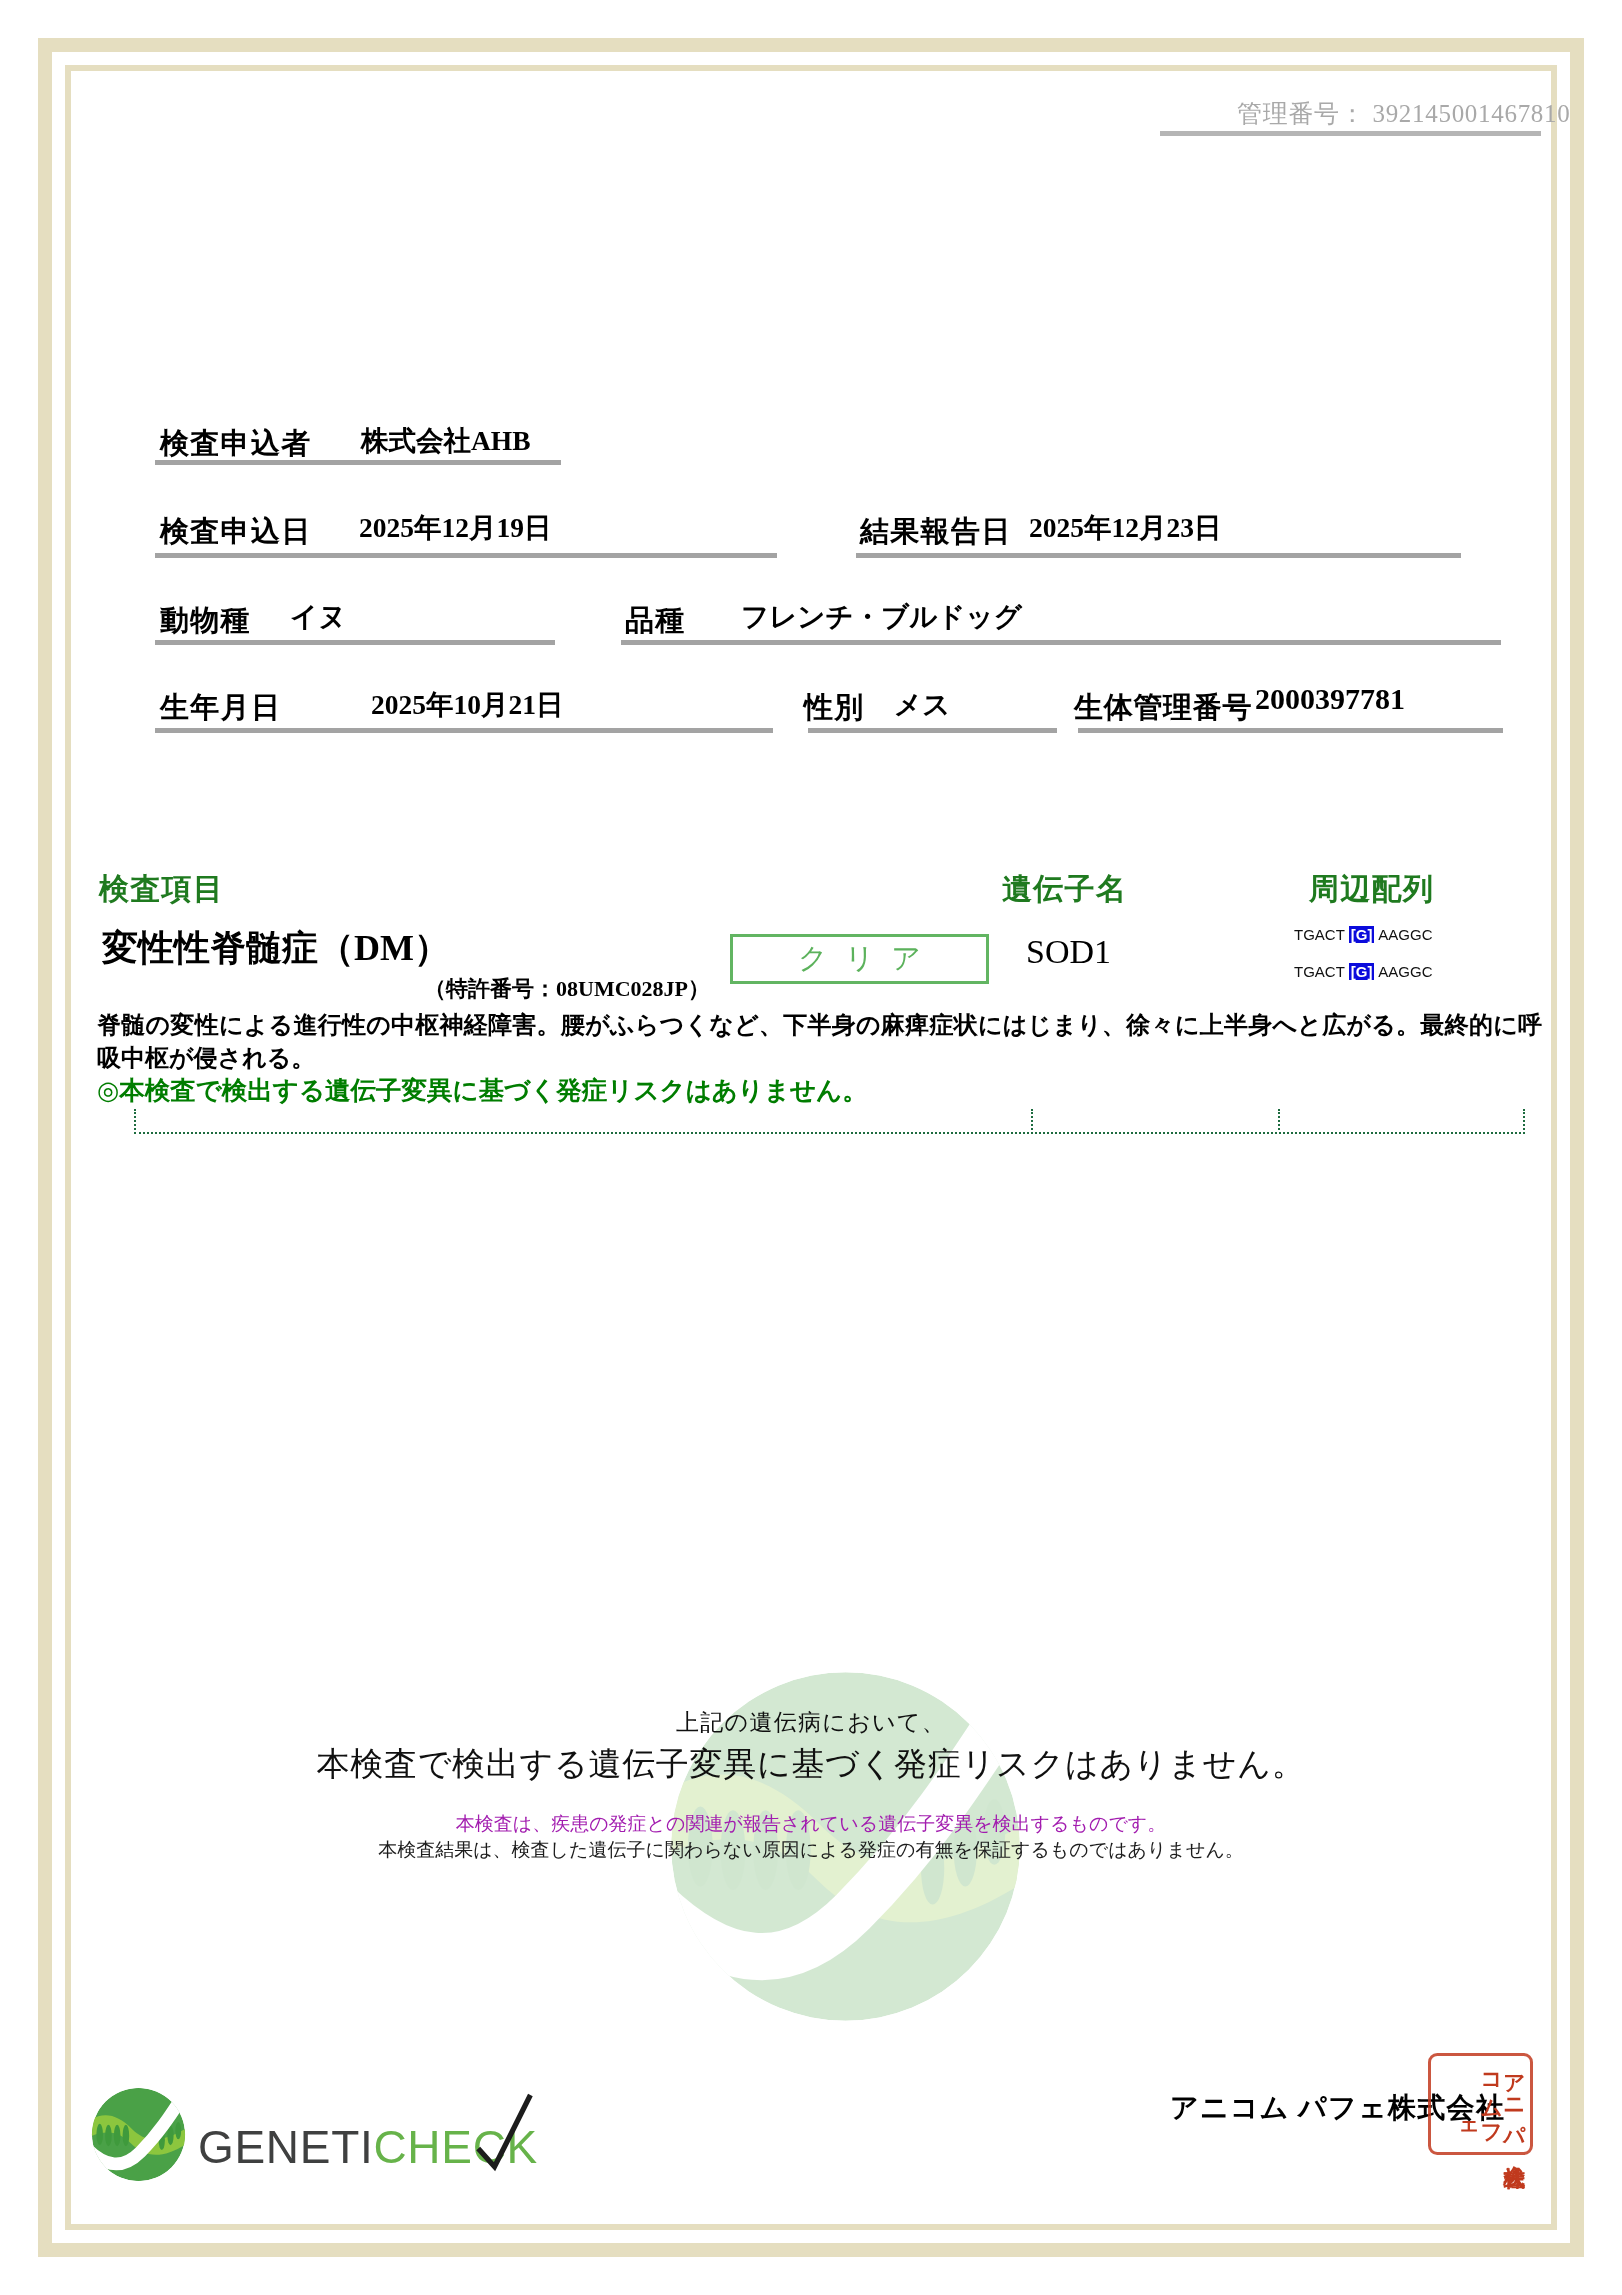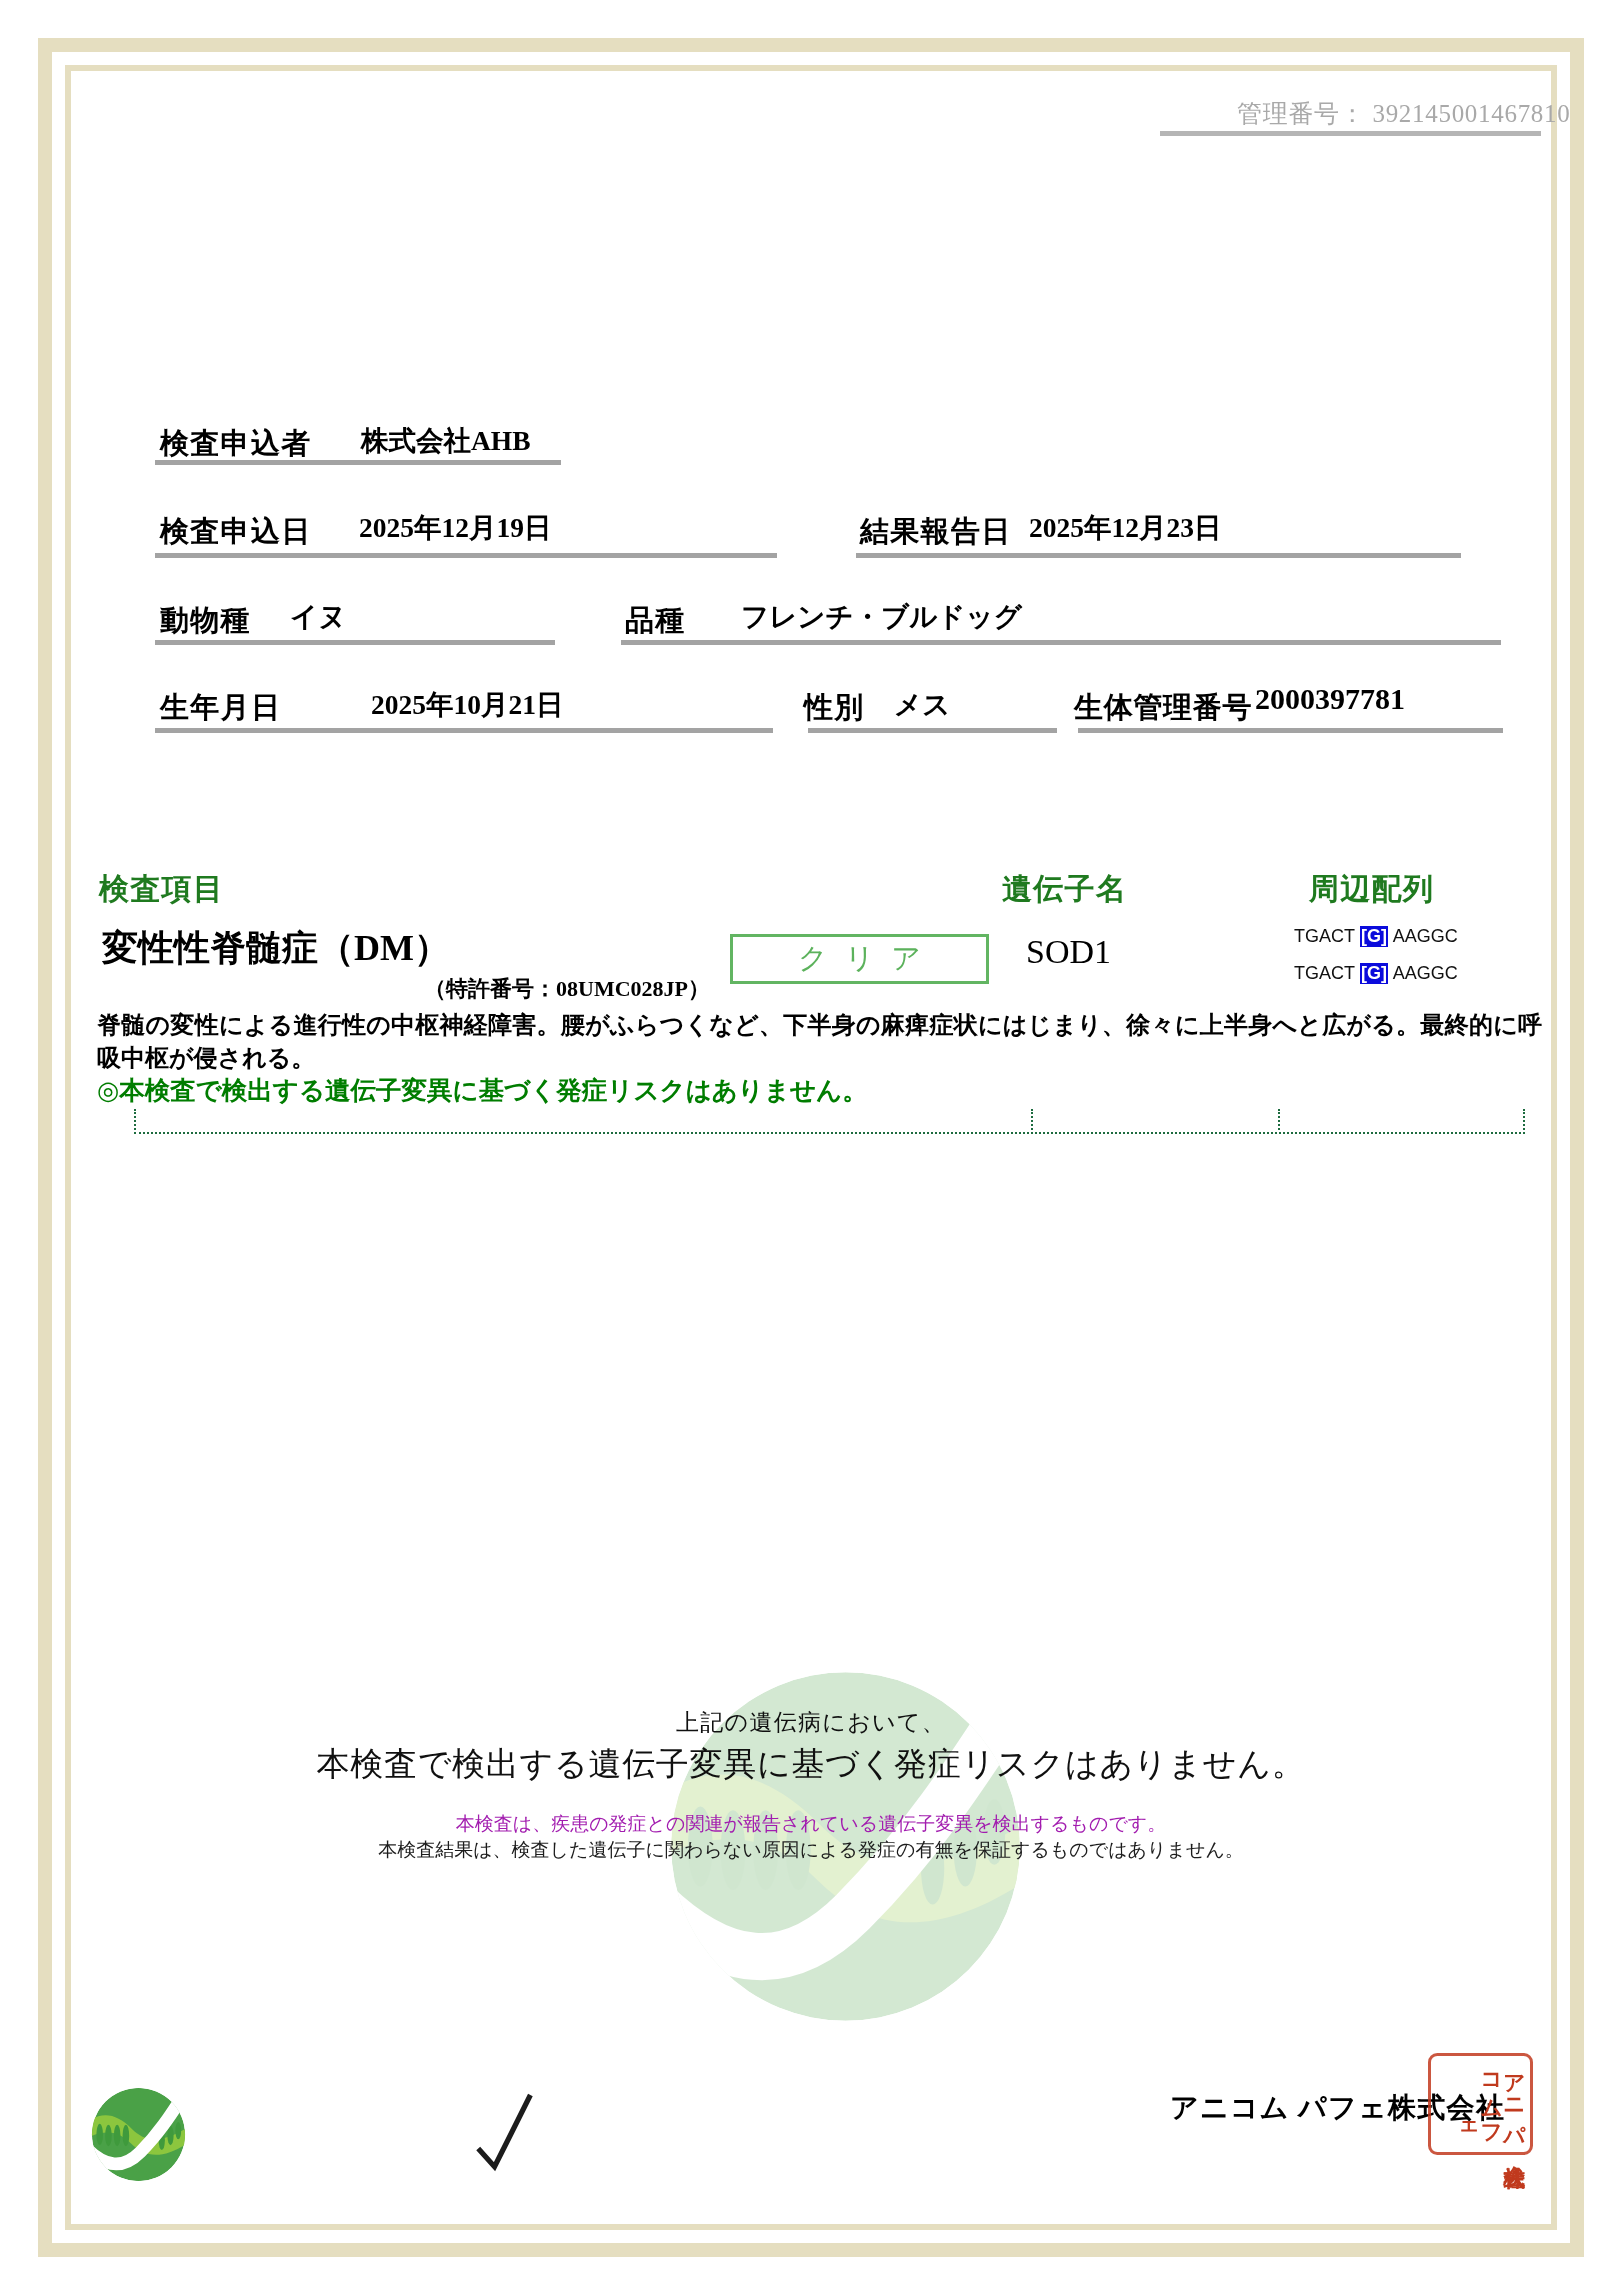--- a/index.html
+++ b/index.html
@@ -28,21 +28,21 @@
 
   .item-name{font-size:36px;font-weight:bold;color:#000;}
   .patent{font-size:22px;font-weight:bold;color:#000;}
 
   .clear-box{left:691px;top:934px;width:259px;height:50px;box-sizing:border-box;
              border:3.3px solid #62b562;display:flex;align-items:center;justify-content:center;margin-left:39px;}
   .clear-box span{font-size:29px;color:#5cb25c;letter-spacing:17px;text-indent:17px;}
 
   .gene{font-size:34px;color:#000;}
 
-  .seq{display:flex;align-items:flex-start;gap:4.6px;font-size:18px;color:#111;
+  .seq{display:flex;align-items:flex-start;gap:4.6px;font-size:15px;color:#111;
        font-family:"Liberation Sans","DejaVu Sans",sans-serif;}
   .seq .chip{background:#0b0bdc;color:#ffffff;padding:0 1.3px;font-weight:bold;}
 
   .desc{left:97px;top:1009px;width:1445px;font-size:24px;font-weight:bold;
         line-height:33px;text-align:justify;color:#000;}
   .risk{left:97px;top:1073px;font-size:25.5px;font-weight:bold;color:#007d00;}
 
   .dotted-box{left:134px;top:1108px;width:1391px;height:23.6px;
               border-bottom:2px dotted #1d6b3f;}
   .dotted-stub{position:absolute;top:1.3px;height:21px;width:0;border-left:2px dotted #1d6b3f;}
@@ -170,20 +170,24 @@
   </div>
 
   <div class="abs center-text" style="top:1707px;font-size:23px;letter-spacing:1.3px;">上記の遺伝病において、</div>
   <div class="abs center-text" style="top:1742px;font-size:33px;letter-spacing:0.7px;">本検査で検出する遺伝子変異に基づく発症リスクはありません。</div>
   <div class="abs center-text" style="top:1811px;font-size:19px;color:#a21caf;">本検査は、疾患の発症との関連が報告されている遺伝子変異を検出するものです。</div>
   <div class="abs center-text" style="top:1837px;font-size:19px;color:#1c1c1c;">本検査結果は、検査した遺伝子に関わらない原因による発症の有無を保証するものではありません。</div>
 
   <svg class="abs" style="left:89px;top:2086px;" width="99" height="97" viewBox="0 0 100 100">
     <use href="#gc-logo"></use>
   </svg>
+  <div class="abs wordmark">
+    <span class="wm-dark">GENETI</span>
+    <span class="wm-green">CHECK</span>
+  </div>
   <svg class="abs" style="left:473px;top:2091px;" width="60" height="85" viewBox="0 0 92 130">
     <path d="M8 88 L33 116 L88 6" stroke="#1c1c1c" stroke-width="8" fill="none"></path>
   </svg>
 
   <div class="abs company serif">アニコム パフェ株式会社</div>
   <div class="abs stamp serif">
     <span>アニコム</span>
     <span>パフェ</span>
     <span>株式会社</span>
   </div>

